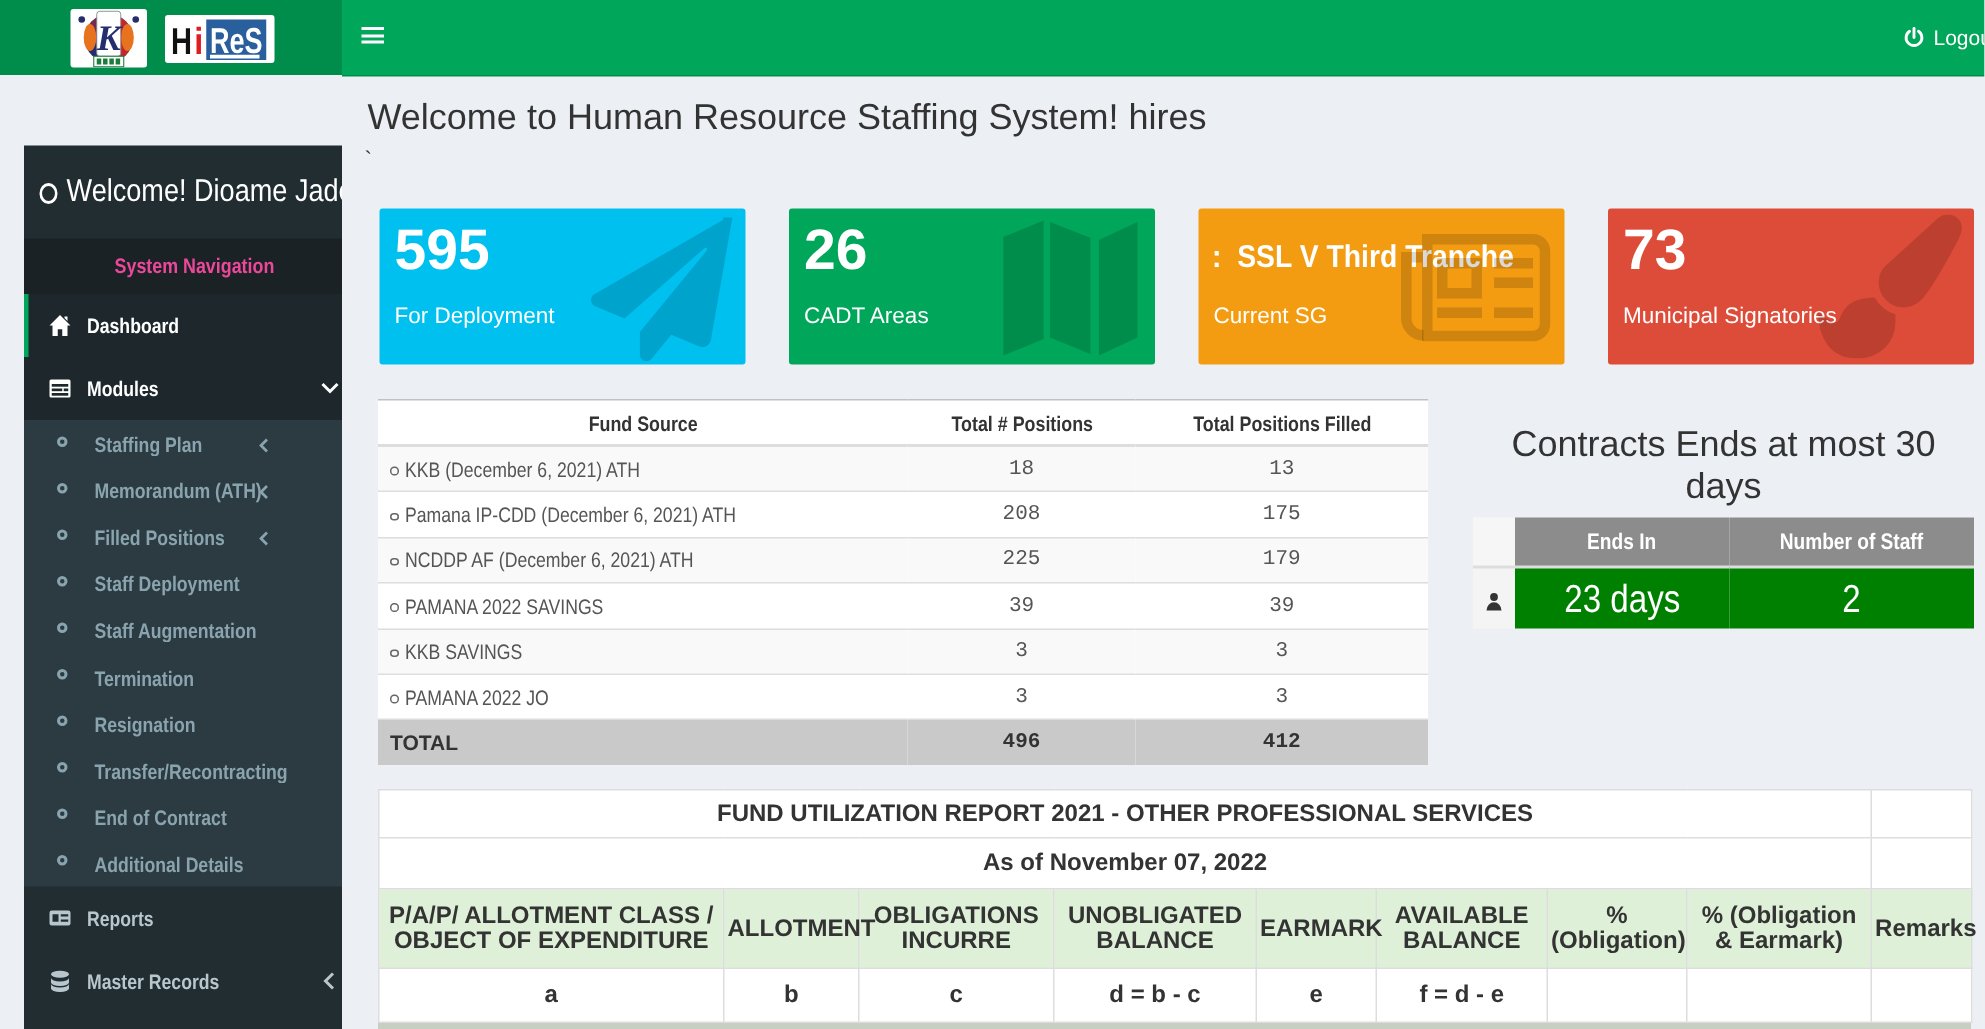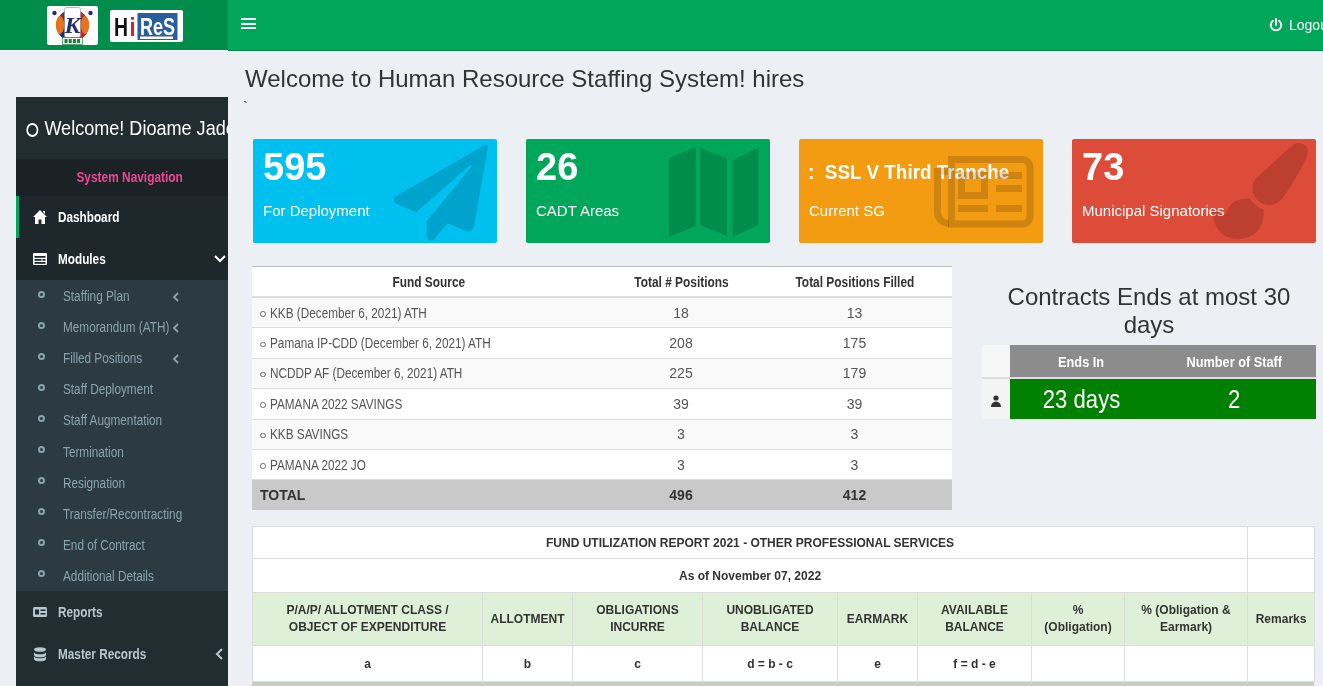--- a/index.html
+++ b/index.html
@@ -30,21 +30,21 @@
 .mitem .micon { position:absolute; left:16px; top:13px; width:16px; height:16px; }
 .mitem .mtxt { position:absolute; left:42px; top:0; transform:scaleX(0.84); transform-origin:0 50%; }
 .active2 { background:#1e282c; color:#fff;padding-left:28px; }
 #it-dash { top:99px; border-left:3px solid #00a65a; }
 #it-dash .micon{ left:13px; }
 #it-dash .mtxt{ left:39px; }
 #it-mod { top:141px; }
 .chev { position:absolute; right:17px; top:13px; width:14px; height:16px; }
 
 #submenu { left:0; top:183px; width:228px; height:311px; background:#2c3b41; }
-.sitem { position:absolute; left:0; width:184px; height:31px; color:#8aa4af; font-size:14px; font-weight:400; line-height:31px; }
+.sitem { position:absolute; left:0; width:184px; height:31px; color:#8aa4af; font-size:14px; font-weight:700; line-height:31px; }
 .sitem .ring { position:absolute; left:21.5px; top:9.5px; width:7px; height:7px; border:2.3px solid #8aa4af; border-radius:50%; }
 .sitem .mtxt { position:absolute; left:47px; transform:scaleX(0.84); transform-origin:0 50%; }
 .sitem .chev { top:8px; }
 
 #it-rep { top:494px; }
 #it-mas { top:536px; }
 #it-doc { top:578px; }
 
 
 #content { left:228px; top:50px; width:1095px; height:636px; background:#ecf0f5; border-top:1px solid #008d4c; }
@@ -59,41 +59,41 @@
 #b1 { left:25px; background:#00c0ef; }
 #b2 { left:298px; background:#00a65a; }
 #b3 { left:571px; background:#f39c12; }
 #b4 { left:844px; background:#dd4b39; }
 #b3 h3 { font-size:21px; top:21px; left:9px; transform:scaleX(0.9); transform-origin:0 50%; white-space:nowrap; }
 
 
 #ftable { left:24px; top:215px; width:700px; border-collapse:collapse; font-size:14px; color:#555; background:#fff; }
 #ftable th { font-weight:700; color:#333; text-align:center; padding:6.5px 8px; border-bottom:2px solid #ddd; line-height:16px; }
 #ftable td { padding:6.7px 8px; border-top:1px solid #ddd; line-height:16px; }
-#ftable td.c { text-align:center; }
+#ftable td.c { text-align:center;font-family:Liberation Mono, monospace; }
 #ftable tr.odd { background:#f9f9f9; }
 #ftable tr.total { background:#c9c9c9; font-weight:700; color:#333; }
 #ftable { border-top:1px solid #c0c0c0; }
 .rr { display:inline-block; width:5.5px; height:5.5px; border:1.4px solid #666; border-radius:50%; vertical-align:1px; margin-right:4px; }
 .nm { display:inline-block; transform:scaleX(0.84); transform-origin:0 50%; }
 .hm { display:inline-block; transform:scaleX(0.85); }
 
 
 #rhead { left:731px; top:232px; width:380px; text-align:center; font-size:24px; color:#333; line-height:28px; }
 #rtable { left:754px; top:294px; width:334px; border-collapse:collapse; }
 #rtable th { background:#8c8c8c; color:#fff; font-size:15px; font-weight:700; height:33px; text-align:center; border-bottom:2px solid #ddd; }
 #rtable th.ic { background:#f6f6f6; }
 #rtable td { background:#008000; color:#fff; font-size:26px; text-align:center; height:41px; }
 #rtable td.ic { background:#f4f4f4; }
 #rtable col.c1 { width:28px; }
 #rtable col.c2 { width:143px; }
 #rtable col.c3 { width:163px; }
 
 
-#btable { left:24px; top:475px; width:1062px; border-collapse:collapse; font-size:12px; color:#333; background:#fff; table-layout:fixed;padding-left:14px; }
+#btable { left:24px; top:475px; width:1062px; border-collapse:collapse; font-size:16px; color:#333; background:#fff; table-layout:fixed;padding-left:14px; }
 #btable td { border:1px solid #ddd; text-align:center; font-weight:700; padding:2px; }
 #btable tr.t1 td { height:32px; }
 #btable tr.t2 td { height:34px; }
 #btable tr.hd td { height:53px; background:#dff0d8; line-height:17px; }
 #btable tr.ab td { height:36px; }
 #bstrip { left:24px; top:631px; width:1062px; height:10px; background:#c7cfc2; }
 </style>
 </head>
 <body>
 <div class="abs" id="logoarea"></div>

